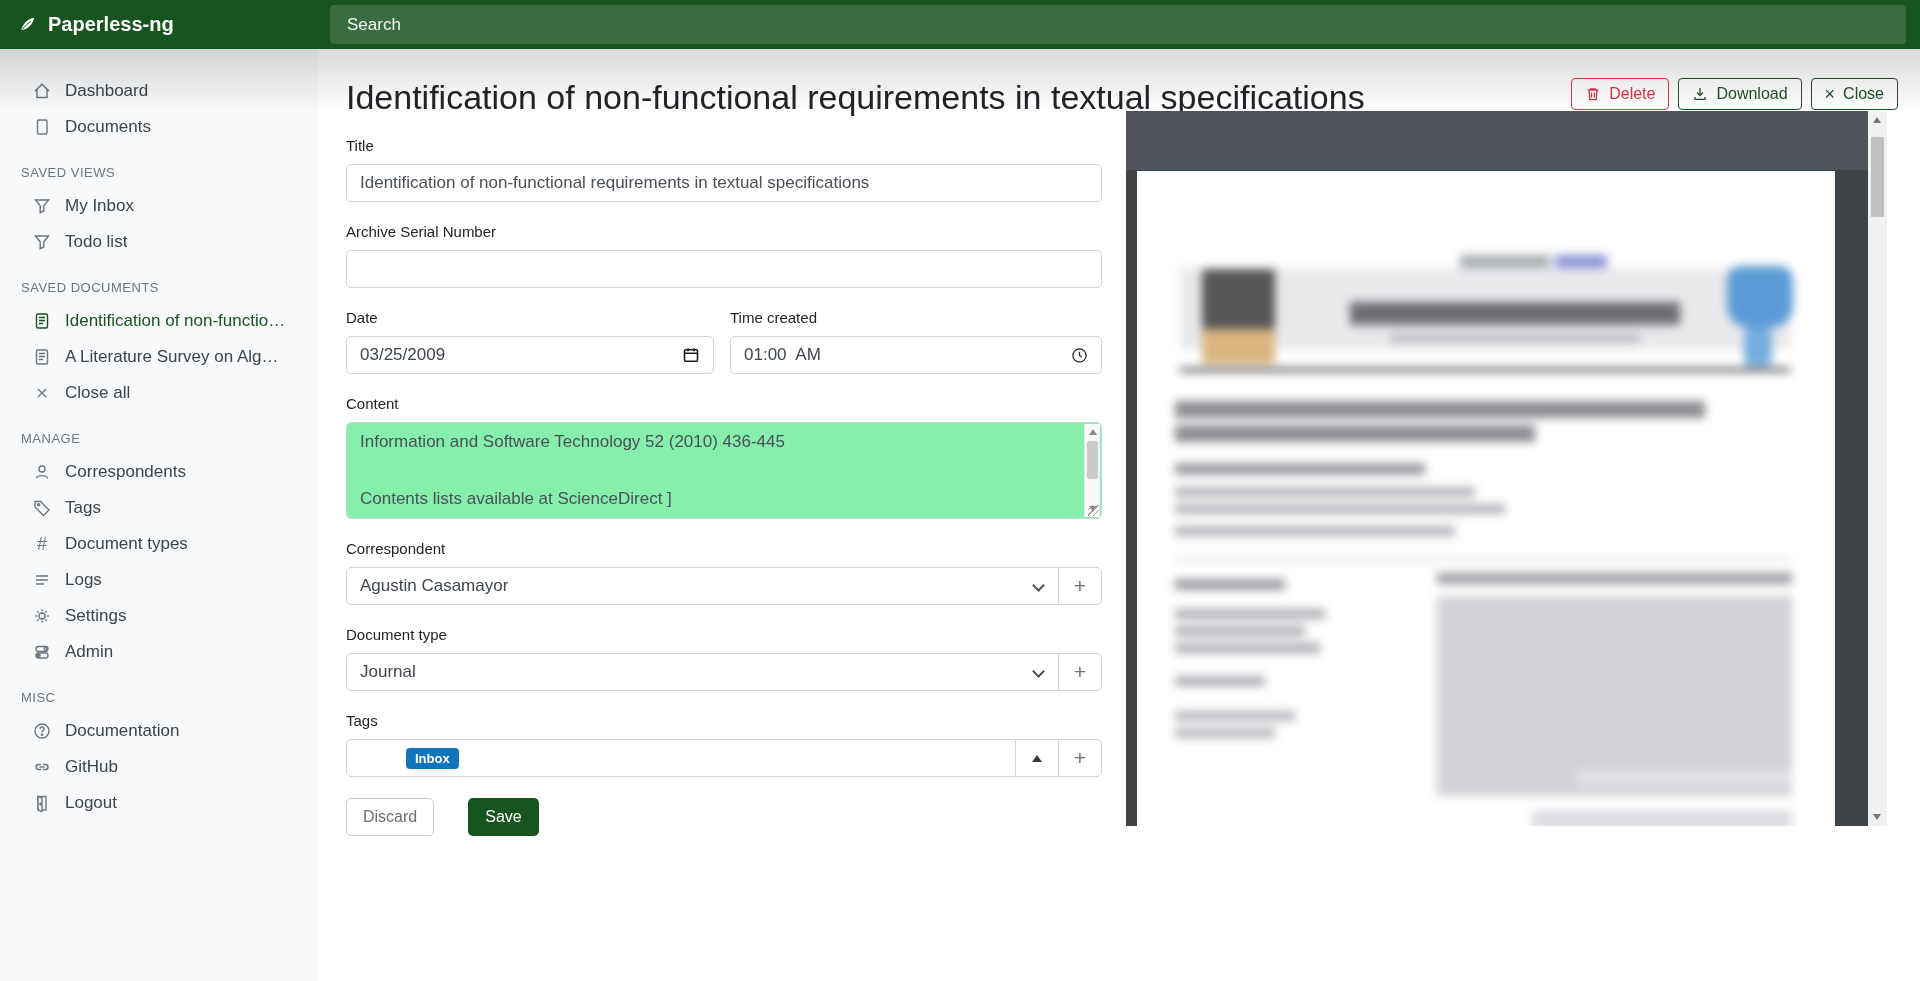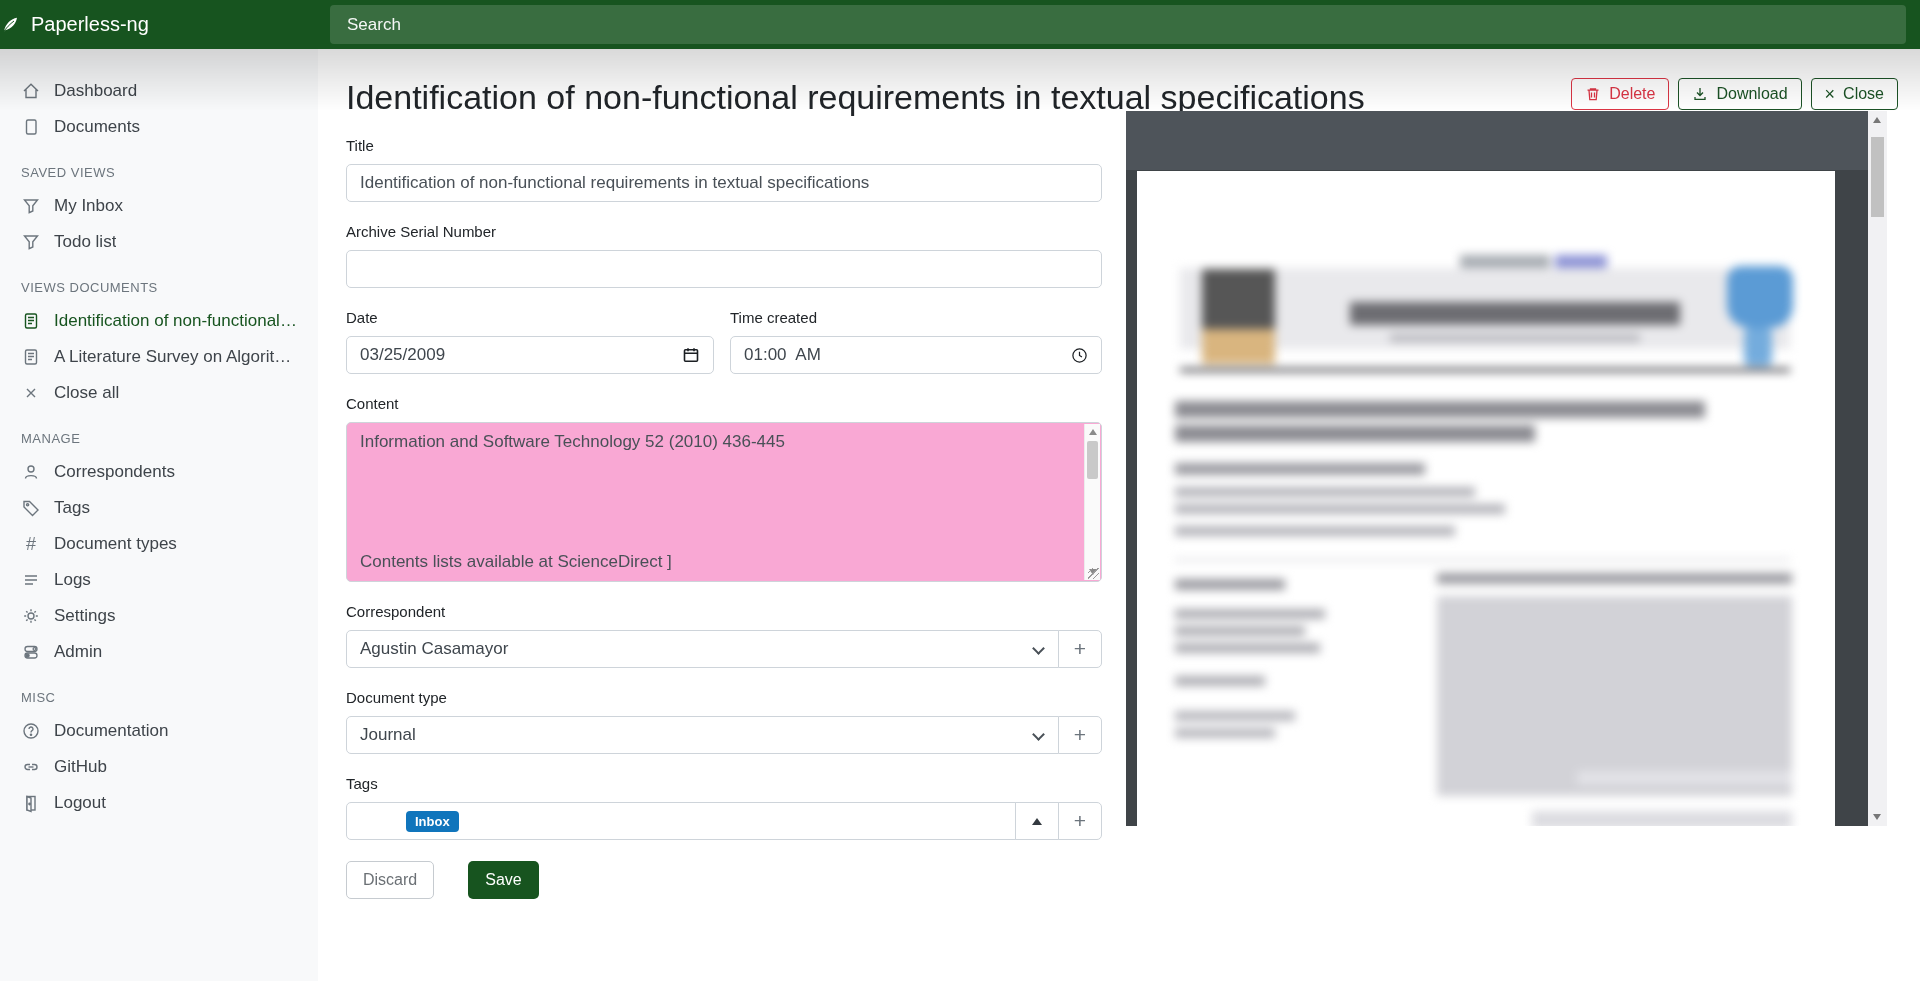--- a/index.html
+++ b/index.html
@@ -3,34 +3,34 @@
 <meta charset="utf-8">
 <style>
   * { box-sizing: border-box; margin: 0; padding: 0; }
   html,body { width:1920px; height:981px; overflow:hidden; background:#fff;
     font-family:"Liberation Sans", sans-serif; color:#212529; }
 
   
   .navbar { position:fixed; top:0; left:0; width:1920px; height:49px;
     background:#17541f; display:flex; align-items:center; z-index:20; }
   .brand { width:318px; flex:0 0 318px; display:flex; align-items:center; gap:11px;
-    padding-left:0; color:#fff; font-size:20px; }
+    padding-left:17px; color:#fff; font-size:20px;font-weight:bold; }
   .search-wrap { flex:1; padding:5px 14px 5px 12px; }
   .search-input { width:100%; height:39px; border:none; border-radius:4px;
     background:rgba(255,255,255,0.15); color:#fff; font-size:17px; padding:0 17px; outline:none; }
   .search-input::placeholder { color:rgba(255,255,255,0.95); }
 
   
   .header-shadow { position:fixed; top:49px; left:0; width:1920px; height:62px;
     background:linear-gradient(rgba(0,0,0,0.15), rgba(0,0,0,0)); pointer-events:none; z-index:15; }
 
   
   .sidebar { position:fixed; top:49px; left:0; bottom:0; width:318px;
     background:#f8f9fa; padding-top:24px; z-index:10; }
-  .s-item { display:flex; align-items:center; gap:13px; padding:8px 21px;
+  .s-item { display:flex; align-items:center; gap:13px; padding:8px 32px;
     font-size:17px; color:#3e444a; cursor:pointer; }
   .s-item.active { color:#17541f; }
   .s-icon { width:20px; height:20px; flex:0 0 20px; display:flex;
     align-items:center; justify-content:center; color:#6c757d; font-size:17px; }
   .s-item.active .s-icon { color:#17541f; }
   .s-title { padding:20px 21px 8px; font-size:13px; color:#6c757d; letter-spacing:.5px; }
   .truncate { white-space:nowrap; overflow:hidden; text-overflow:ellipsis; }
 
   
   .main { position:absolute; left:318px; top:49px; width:1602px; padding:26px 22px 0 28px; }
@@ -50,22 +50,22 @@
     font-size:17px; color:#495057; padding:0 13px; background:#fff;
     font-family:"Liberation Sans", sans-serif; outline:none; }
   .row2 { display:flex; gap:16px; }
   .date-box { flex:0 0 368px; }
   .time-box { flex:1; }
   .fakefield { height:38px; border:1px solid #ced4da; border-radius:5px; background:#fff;
     display:flex; align-items:center; padding:0 13px; font-size:17px; color:#3f464d; }
   .fakefield .grow { flex:1; }
 
   
-  .content-box { position:relative; height:160px; border:1px solid #ced4da; border-radius:5px;
-    background:#f9a8d4; font-size:17px; color:#495057; overflow:hidden; }
+  .content-box { position:relative; height:97px; border:1px solid #ced4da; border-radius:5px;
+    background:#86efac; font-size:17px; color:#495057; overflow:hidden; }
   .content-line1 { position:absolute; top:9px; left:13px; right:28px; }
   .content-line2 { position:absolute; bottom:9px; left:13px; right:12px; }
   .fake-vscroll { position:absolute; top:1px; right:1px; bottom:1px; width:16px;
     background:#fafafa; border-left:1px solid #ececec; }
   .arr-up, .arr-dn { position:absolute; left:4px; width:0; height:0;
     border-left:4px solid transparent; border-right:4px solid transparent; }
   .arr-up { top:5px; border-bottom:6px solid #8a8a8a; }
   .arr-dn { bottom:5px; border-top:6px solid #8a8a8a; }
   .vthumb { position:absolute; left:2px; top:17px; width:11px; height:38px;
     background:#c9c9c9; border-radius:2px; }
@@ -156,21 +156,21 @@
   </div>
   <div class="s-item">
     <span class="s-icon">
       <svg width="20" height="20" viewBox="0 0 20 20" fill="none" stroke="#6c757d" stroke-width="1.4">
           <path d="M3.5 4 H16.5 L11.8 9.8 V15 L8.2 16.6 V9.8 Z"></path>
         </svg>
     </span>
     <span class="truncate">Todo list</span>
   </div>
 
-  <div class="s-title">VIEWS DOCUMENTS</div>
+  <div class="s-title">SAVED DOCUMENTS</div>
   <div class="s-item active">
     <span class="s-icon">
       <svg width="20" height="20" viewBox="0 0 20 20" fill="none" stroke="#17541f" stroke-width="1.4">
           <rect x="4.5" y="3" width="11" height="14" rx="1.5"></rect>
           <path d="M7 6.5h6M7 9.5h6M7 12.5h4"></path>
         </svg>
     </span>
     <span class="truncate">Identification of non-functional requirem...</span>
   </div>
   <div class="s-item">

